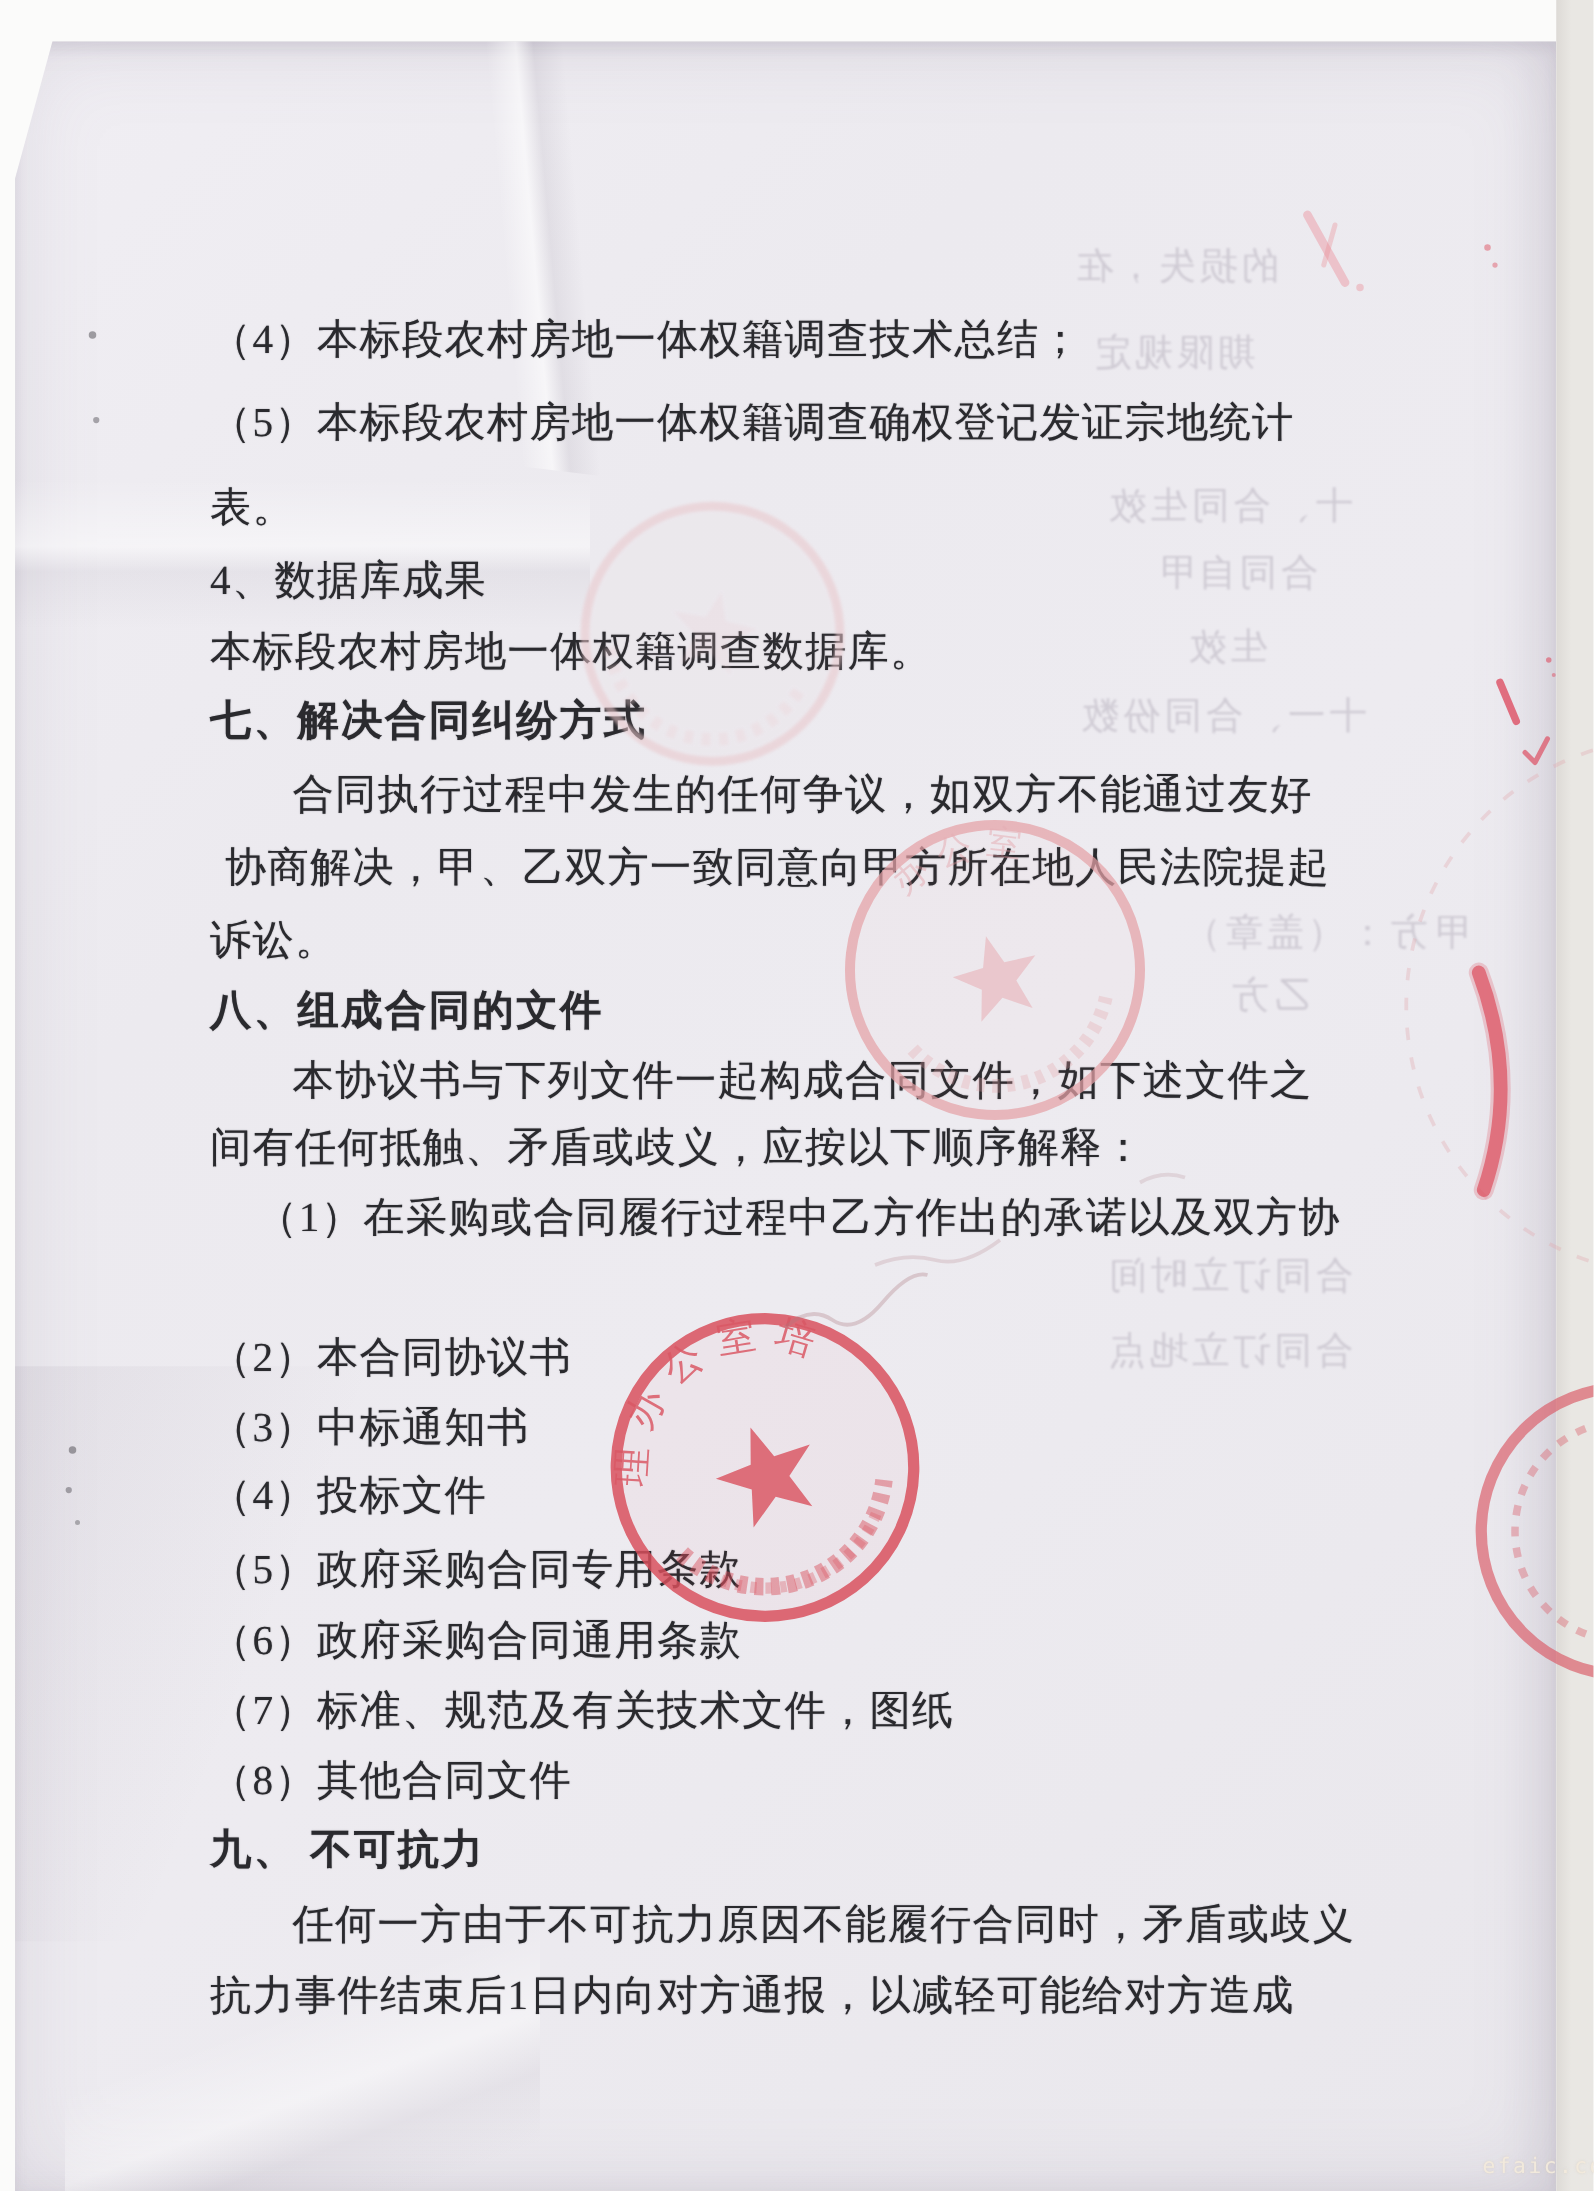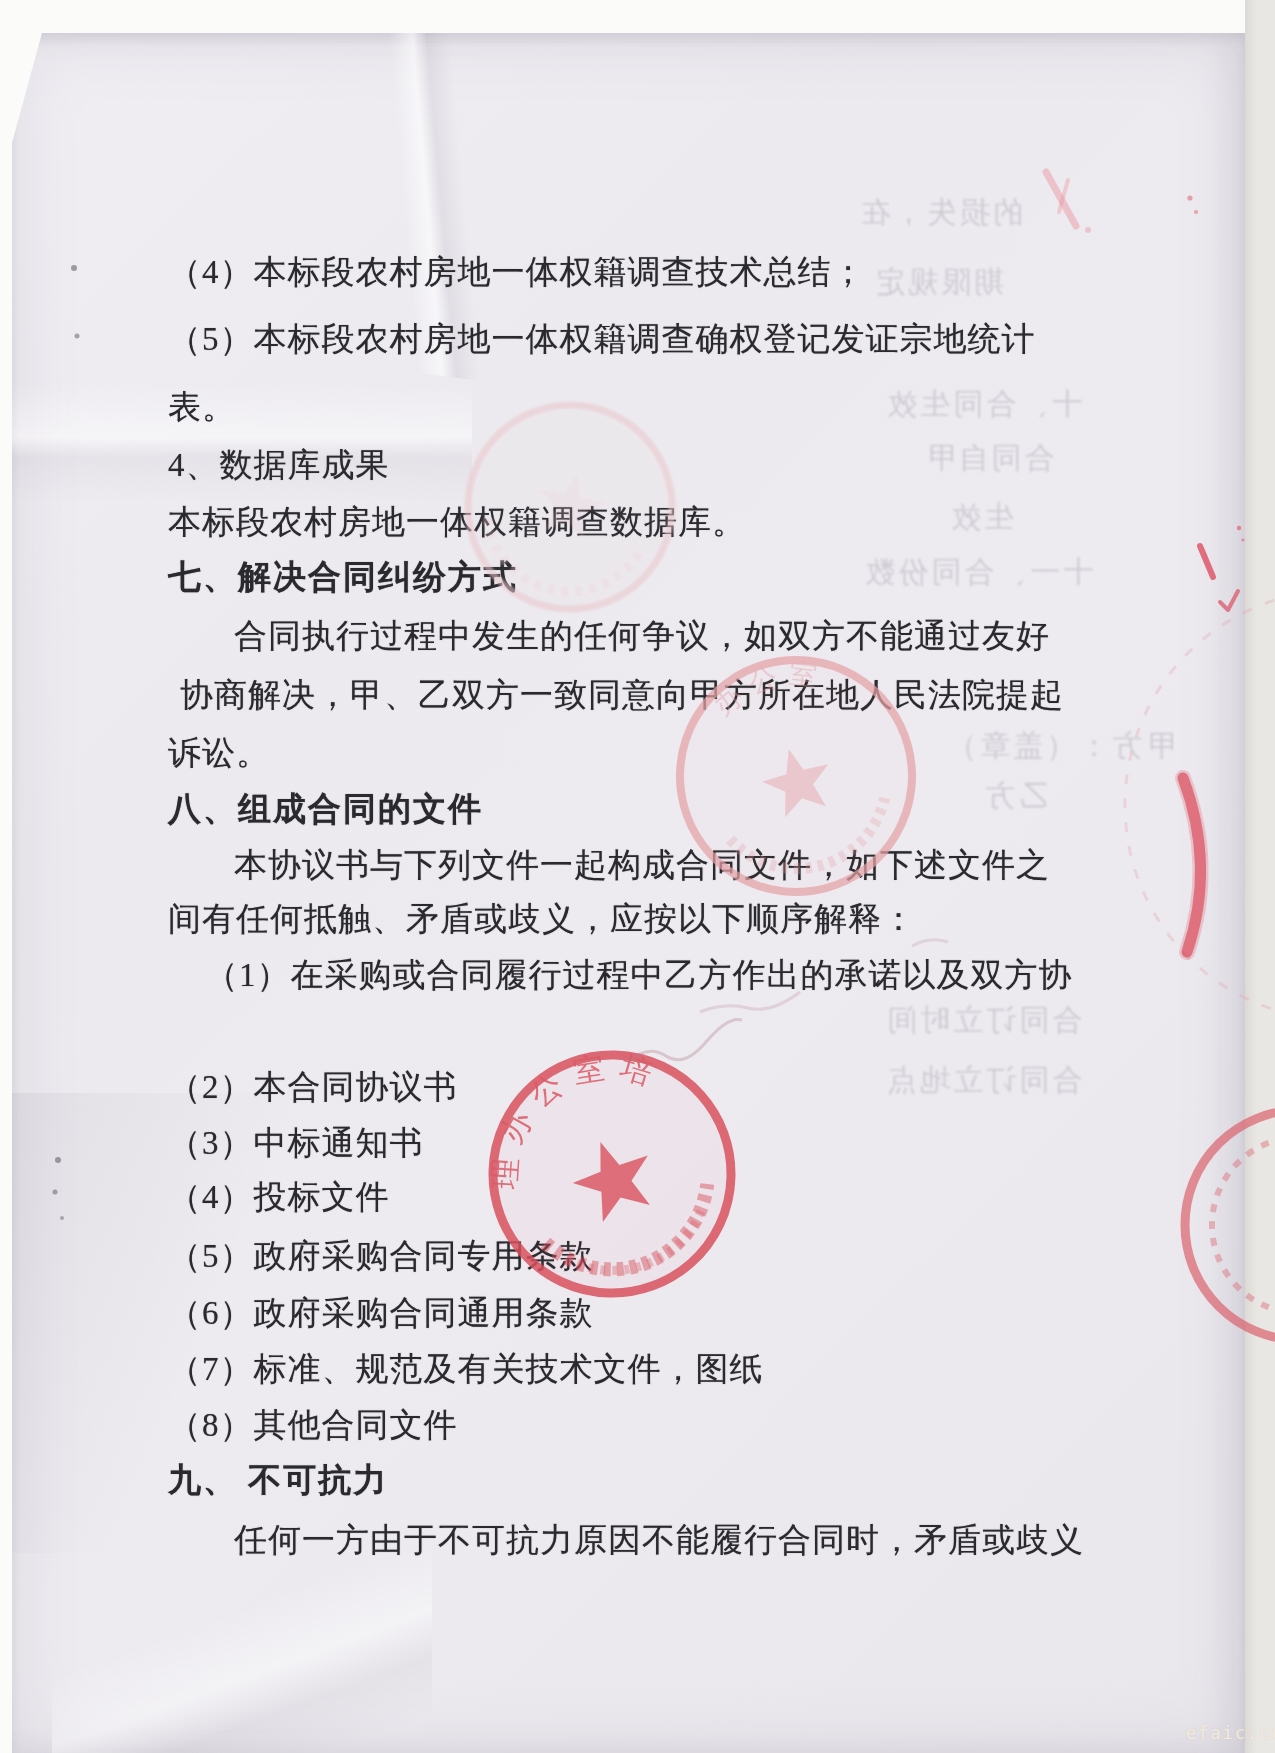--- a/index.html
+++ b/index.html
@@ -74,20 +74,21 @@
   <div class="doc-line" style="left:168px;top:956px;margin-left:37px;">（1）在采购或合同履行过程中乙方作出的承诺以及双方协</div>
   <div class="doc-line" style="left:168px;top:1068px;">（2）本合同协议书</div>
   <div class="doc-line" style="left:168px;top:1124px;">（3）中标通知书</div>
   <div class="doc-line" style="left:168px;top:1178px;">（4）投标文件</div>
   <div class="doc-line" style="left:168px;top:1237px;">（5）政府采购合同专用条款</div>
   <div class="doc-line" style="left:168px;top:1294px;">（6）政府采购合同通用条款</div>
   <div class="doc-line" style="left:168px;top:1350px;">（7）标准、规范及有关技术文件，图纸</div>
   <div class="doc-line" style="left:168px;top:1406px;">（8）其他合同文件</div>
   <div class="doc-line heading" style="left:168px;top:1461px;">九、 不可抗力</div>
   <div class="doc-line" style="left:234px;top:1521px;">任何一方由于不可抗力原因不能履行合同时，矛盾或歧义</div>
+  <div class="doc-line" style="left:168px;top:1578px;">抗力事件结束后1日内向对方通报，以减轻可能给对方造成</div>
 
   <svg class="stamp stamp-ghost" style="left:458px;top:395px;" width="224" height="224" viewBox="0 0 224 224">
     <g transform="rotate(12 112 112)">
       <circle cx="112" cy="112" r="102" fill="rgba(222,150,158,0.05)" stroke="#e9c6ca" stroke-width="7"></circle>
       <path d="M 34 140 A 82 82 0 0 0 190 140" fill="none" stroke="#ecd0d4" stroke-width="10" stroke-dasharray="7 7" opacity=".6"></path>
       <polygon points="112,78 120,100 146,101 125,116 133,141 112,127 91,141 99,116 78,101 104,100" fill="#e9c6ca" opacity=".35"></polygon>
     </g>
   </svg>
 
   <svg class="stamp stamp-light" style="left:668px;top:648px;" width="256" height="256" viewBox="0 0 256 256">

